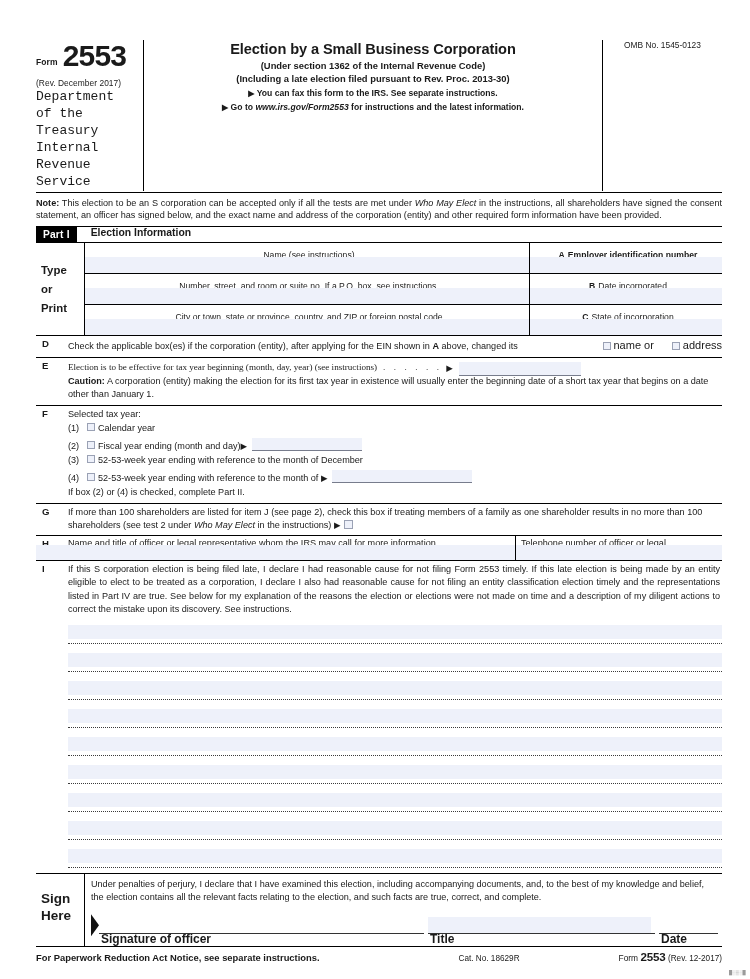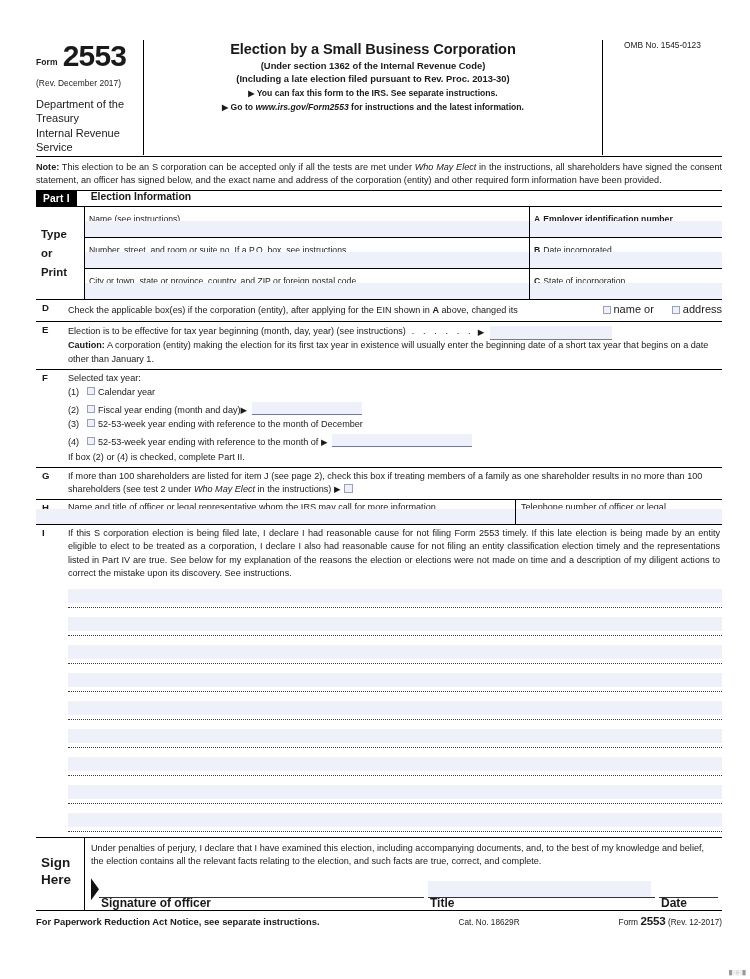--- a/index.html
+++ b/index.html
@@ -57,23 +57,23 @@
     font-weight: bold;
     line-height: .92;
     letter-spacing: -0.8px;
   }
   .rev-line {
     font-size: 8.4px;
     margin-top: 8px;
     letter-spacing: .05px;
   }
   .dept-line {
-    font-size: 11px;
-    margin-top: 9px;
+    font-size: 13px;
     line-height: 1.32;
+    font-family: Liberation Mono, monospace;
   }
   .hdr-mid {
     flex: 1 1 auto;
     text-align: center;
     padding: 0 8px;
     box-sizing: border-box;
   }
   .title-main {
     font-size: 14.6px;
     font-weight: bold;
@@ -161,20 +161,21 @@
     box-sizing: border-box;
     font-size: 11.4px;
     font-weight: bold;
     line-height: 1.65;
   }
   .tp-rows { flex: 1 1 auto; }
   .tp-row {
     display: flex;
     height: 30px;
     border-bottom: 1.1px solid #000;
+    text-align: center;
   }
   .tp-row:last-child { border-bottom: none; }
   .tp-cell-l {
     flex: 1 1 auto;
     border-right: 1.1px solid #000;
     padding: 1px 0 0 4px;
     box-sizing: border-box;
     position: relative;
   }
   .tp-cell-r {
@@ -244,20 +245,21 @@
   
   .rowD .body-col { display: flex; align-items: baseline; }
   .rowD .d-text { flex: 1 1 auto; }
   .rowD .d-opt { white-space: nowrap; font-size: 11px; }
   .rowD .d-opt.first { margin-right: 18px; }
 
   
   .e-line1 {
     display: flex;
     align-items: flex-end;
+    font-family: Liberation Serif, serif;
   }
   .e-txt { white-space: nowrap; }
   .e-dots {
     flex: 0 0 auto;
     letter-spacing: 3.1px;
     font-size: 9.1px;
     padding: 0 4px 0 6px;
   }
   .e-fill {
     flex: 1 1 auto;

